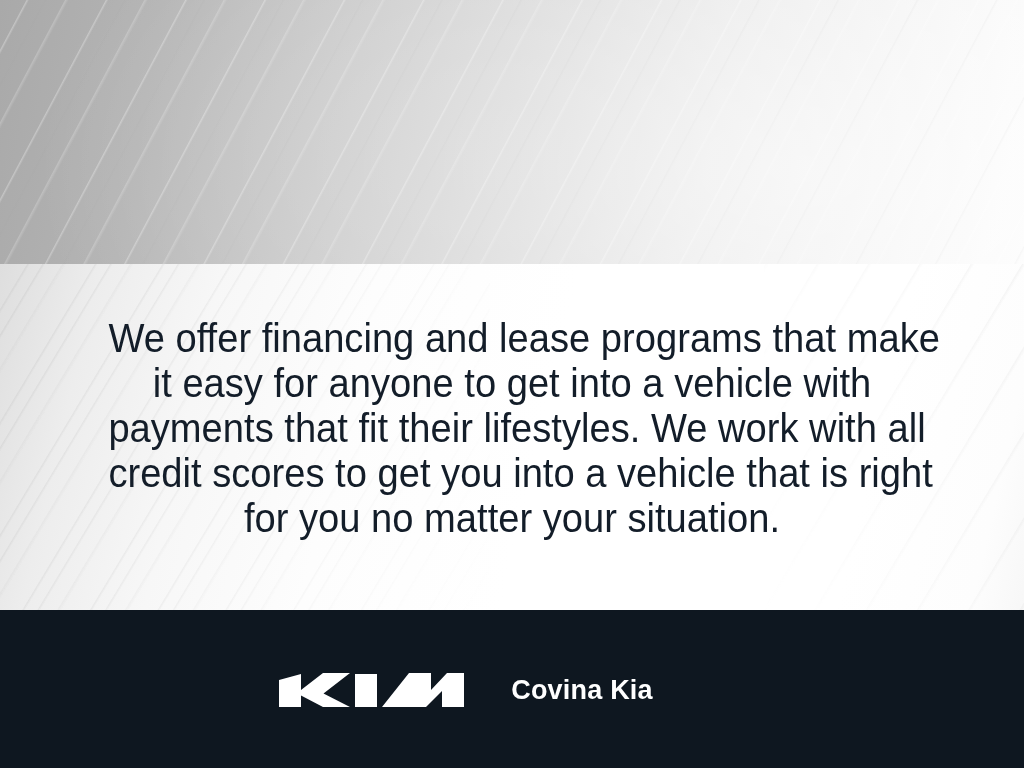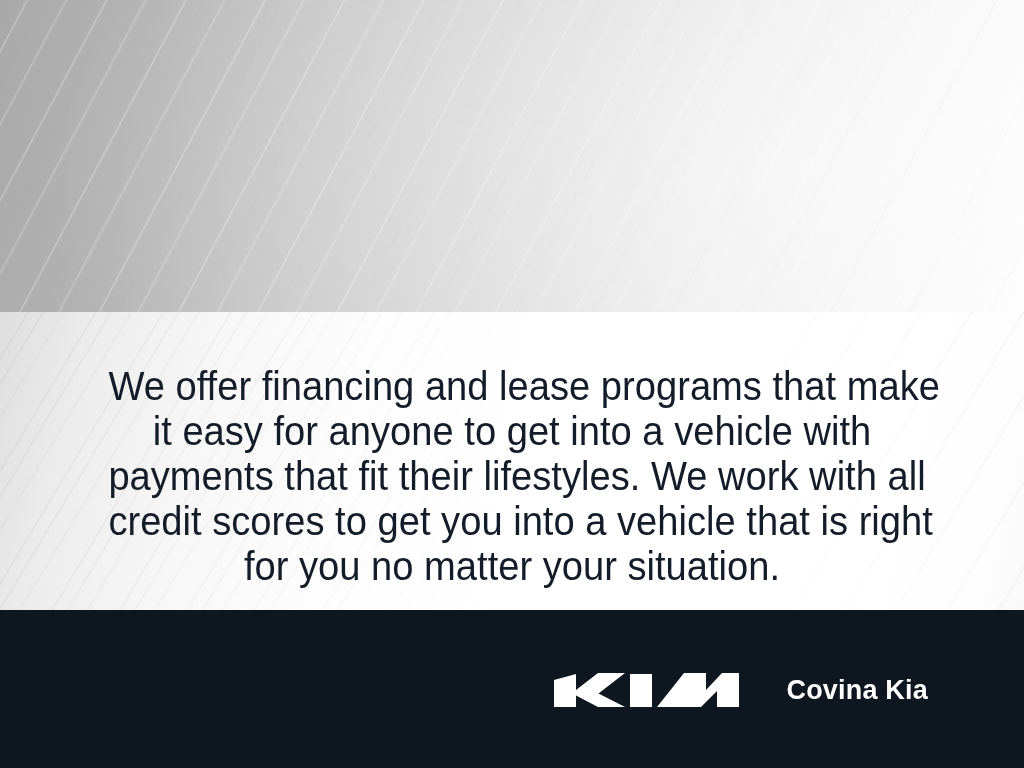--- a/index.html
+++ b/index.html
@@ -129,21 +129,20 @@
     background: linear-gradient(103deg,
         #dedede 0%,
         #ededed 9%,
         #f7f7f7 20%,
         #fdfdfd 34%,
         #ffffff 52%,
         #ffffff 82%,
         #fdfdfd 94%,
         #f6f6f6 100%);
     overflow: hidden;
-    margin-top: 48px;
   }
   .body-streaks {
     position: absolute;
     left: -30px; top: -30px;
     width: 520px;
     height: 420px;
     background:
       repeating-linear-gradient(121deg,
         rgba(255,255,255,0.00) 0px,
         rgba(255,255,255,0.00) 6px,
@@ -203,21 +202,21 @@
     height: 158px;
     background: #0e1720;
   }
   .footer-inner {
     position: absolute;
     left: 0; top: 0;
     width: 928px;
     height: 158px;
     display: flex;
     align-items: center;
-    justify-content: flex-end;
+    justify-content: center;
     gap: 44px;
     border-radius: 9px;
   }
   .kia-logo {
     display: block;
     width: 192px;
     height: 50px;
     margin-top: 2px;
   }
   .dealer-name {

